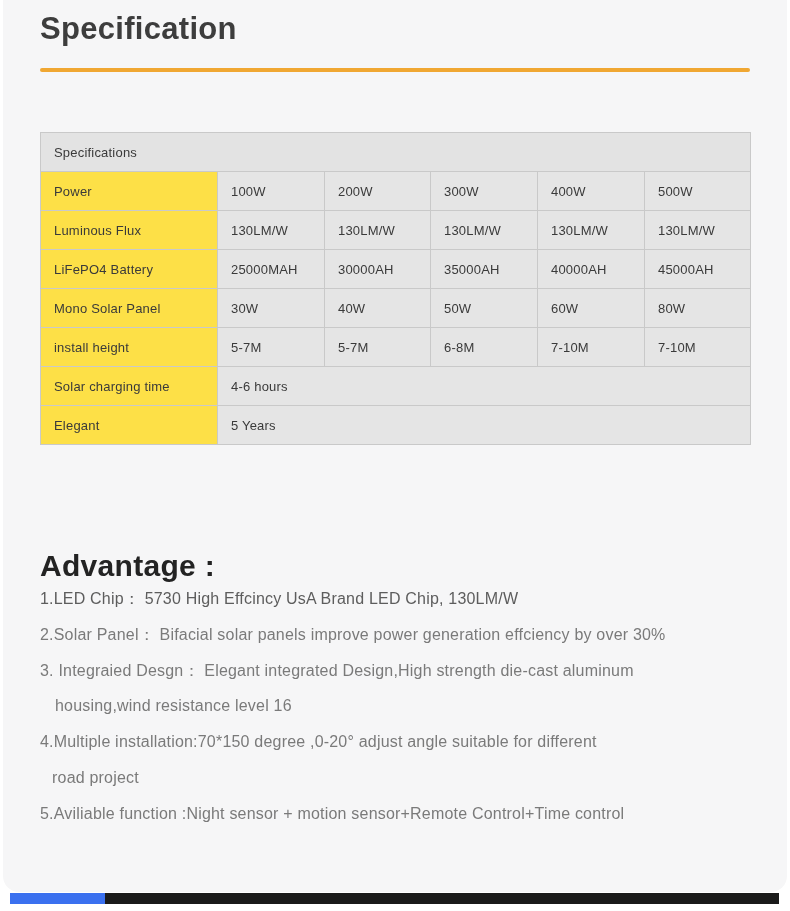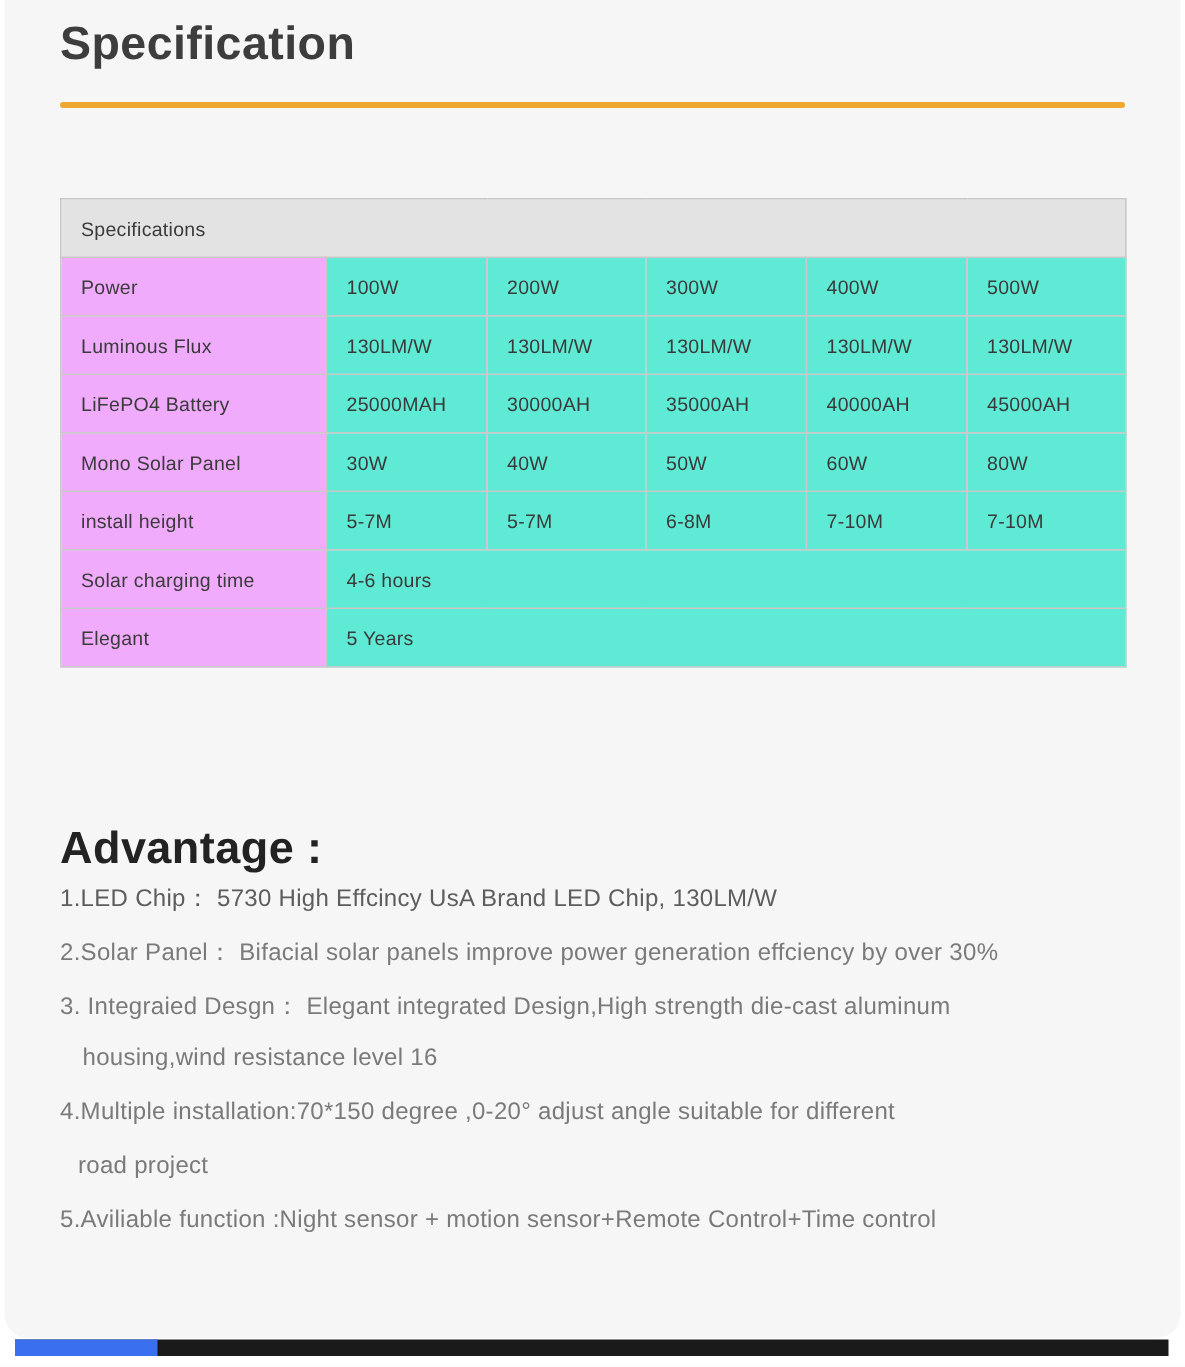--- a/index.html
+++ b/index.html
@@ -14,22 +14,22 @@
     color:#3d3d3d; letter-spacing:0.3px; }
   .title-rule { position:absolute; left:40px; top:68px; width:710px; height:4px;
     background:#f0a732; border-radius:2px; }
 
   .spec-table { position:absolute; left:40px; top:105px; width:710px;
     border-collapse:collapse; table-layout:fixed;margin-top:27px; }
   .spec-table td, .spec-table th { border:1px solid #c9c9c9; font-size:13px; font-weight:normal;
     color:#3a3a3a; text-align:left; vertical-align:middle; padding:0 0 0 13px; letter-spacing:0.2px; }
   .spec-table th.table-head { height:38px; background:#e3e3e3; }
   .spec-table tr { height:39px; }
-  .label-cell { background:#f0abfc; }
-  .value-cell { background:#5eead4; }
+  .label-cell { background:#fde047; }
+  .value-cell { background:#e5e5e5; }
 
   .adv-heading { position:absolute; left:40px; top:549px; font-size:30px; font-weight:bold;
     color:#232323; letter-spacing:0.3px; }
   .adv-list { position:absolute; left:40px; top:589px; width:710px; }
   .adv-line { height:36px; font-size:16px; color:#7a7a7a; letter-spacing:0.2px; }
   .adv-line.first { color:#5d5d5d; }
   .adv-line.cont1 { padding-left:15px; }
   .adv-line.cont2 { padding-left:12px; }
 
   .scrollbar-track { position:absolute; left:10px; top:893px; width:769px; height:11px;

